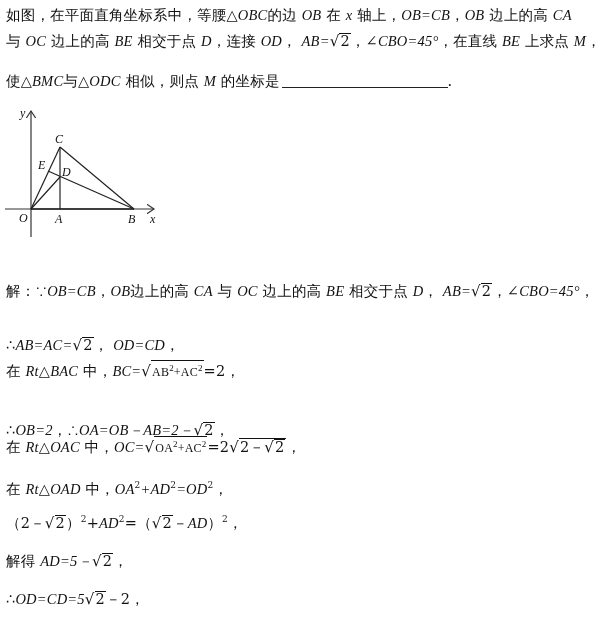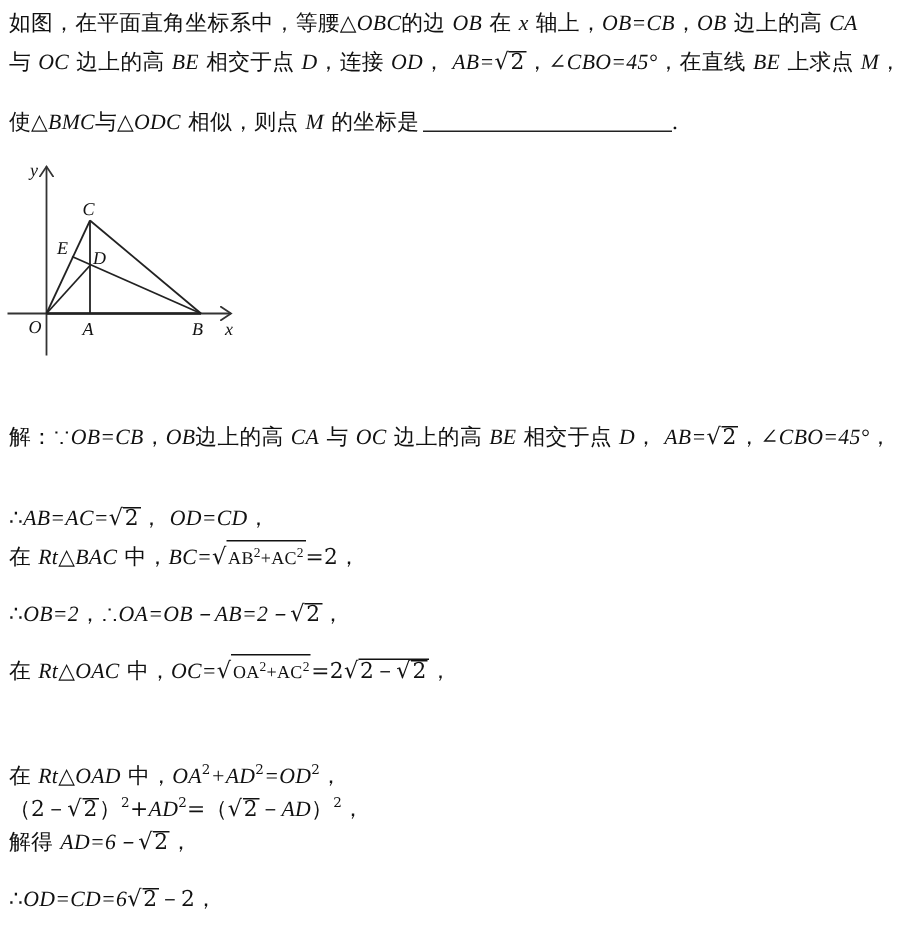--- a/index.html
+++ b/index.html
@@ -53,30 +53,30 @@
 
 <div class="line" style="top:282px">
   <span>解：∵</span><span class="i">OB=CB</span><span>，</span><span class="i">OB</span><span>边上的高</span> <span class="i">CA</span> <span>与</span> <span class="i">OC</span> <span>边上的高</span> <span class="i">BE</span> <span>相交于点</span> <span class="i">D</span><span>，</span> <span class="i">AB=</span><span class="rad">√</span><span class="sqrt">2</span><span>，∠</span><span class="i">CBO=45°</span><span>，</span>
 </div>
 <div class="line" style="top:336px">
   <span>∴</span><span class="i">AB=AC=</span><span class="rad">√</span><span class="sqrt">2</span><span>，</span> <span class="i">OD=CD</span><span>，</span>
 </div>
 <div class="line" style="top:360px">
   <span>在</span> <span class="i">Rt</span><span>△</span><span class="i">BAC</span> <span>中，</span><span class="i">BC=</span><span class="rad">√</span><span class="sqrt up"><span>AB</span><span class="sup">2</span><span>+AC</span><span class="sup">2</span></span><span>=2，</span>
 </div>
-<div class="line" style="top:400px">
+<div class="line" style="top:421px">
   <span>∴</span><span class="i">OB=2</span><span>，∴</span><span class="i">OA=OB－AB=2－</span><span class="rad">√</span><span class="sqrt">2</span><span>，</span>
 </div>
 <div class="line" style="top:436px">
   <span>在</span> <span class="i">Rt</span><span>△</span><span class="i">OAC</span> <span>中，</span><span class="i">OC=</span><span class="rad">√</span><span class="sqrt up"><span>OA</span><span class="sup">2</span><span>+AC</span><span class="sup">2</span></span><span>=2</span><span class="rad">√</span><span class="sqrt"><span>2－</span><span class="rad">√</span><span class="sqrt">2</span></span><span>，</span>
 </div>
-<div class="line" style="top:508px">
+<div class="line" style="top:480px">
   <span>在</span> <span class="i">Rt</span><span>△</span><span class="i">OAD</span> <span>中，</span><span class="i">OA</span><span class="sup">2</span><span class="i">+AD</span><span class="sup">2</span><span class="i">=OD</span><span class="sup">2</span><span>，</span>
 </div>
-<div class="line" style="top:530px">
+<div class="line" style="top:514px">
   <span>（2－</span><span class="rad">√</span><span class="sqrt">2</span><span>）</span><span class="sup">2</span><span>+</span><span class="i">AD</span><span class="sup">2</span><span>=（</span><span class="rad">√</span><span class="sqrt">2</span><span>－</span><span class="i">AD</span><span>）</span><span class="sup">2</span><span>，</span>
 </div>
 <div class="line" style="top:552px">
-  <span>解得</span> <span class="i">AD=6－</span><span class="rad">√</span><span class="sqrt">2</span><span>，</span>
+  <span>解得</span> <span class="i">AD=5－</span><span class="rad">√</span><span class="sqrt">2</span><span>，</span>
 </div>
 <div class="line" style="top:590px">
-  <span>∴</span><span class="i">OD=CD=6</span><span class="rad">√</span><span class="sqrt">2</span><span>－2，</span>
+  <span>∴</span><span class="i">OD=CD=5</span><span class="rad">√</span><span class="sqrt">2</span><span>－2，</span>
 </div>
 
 </body></html>

